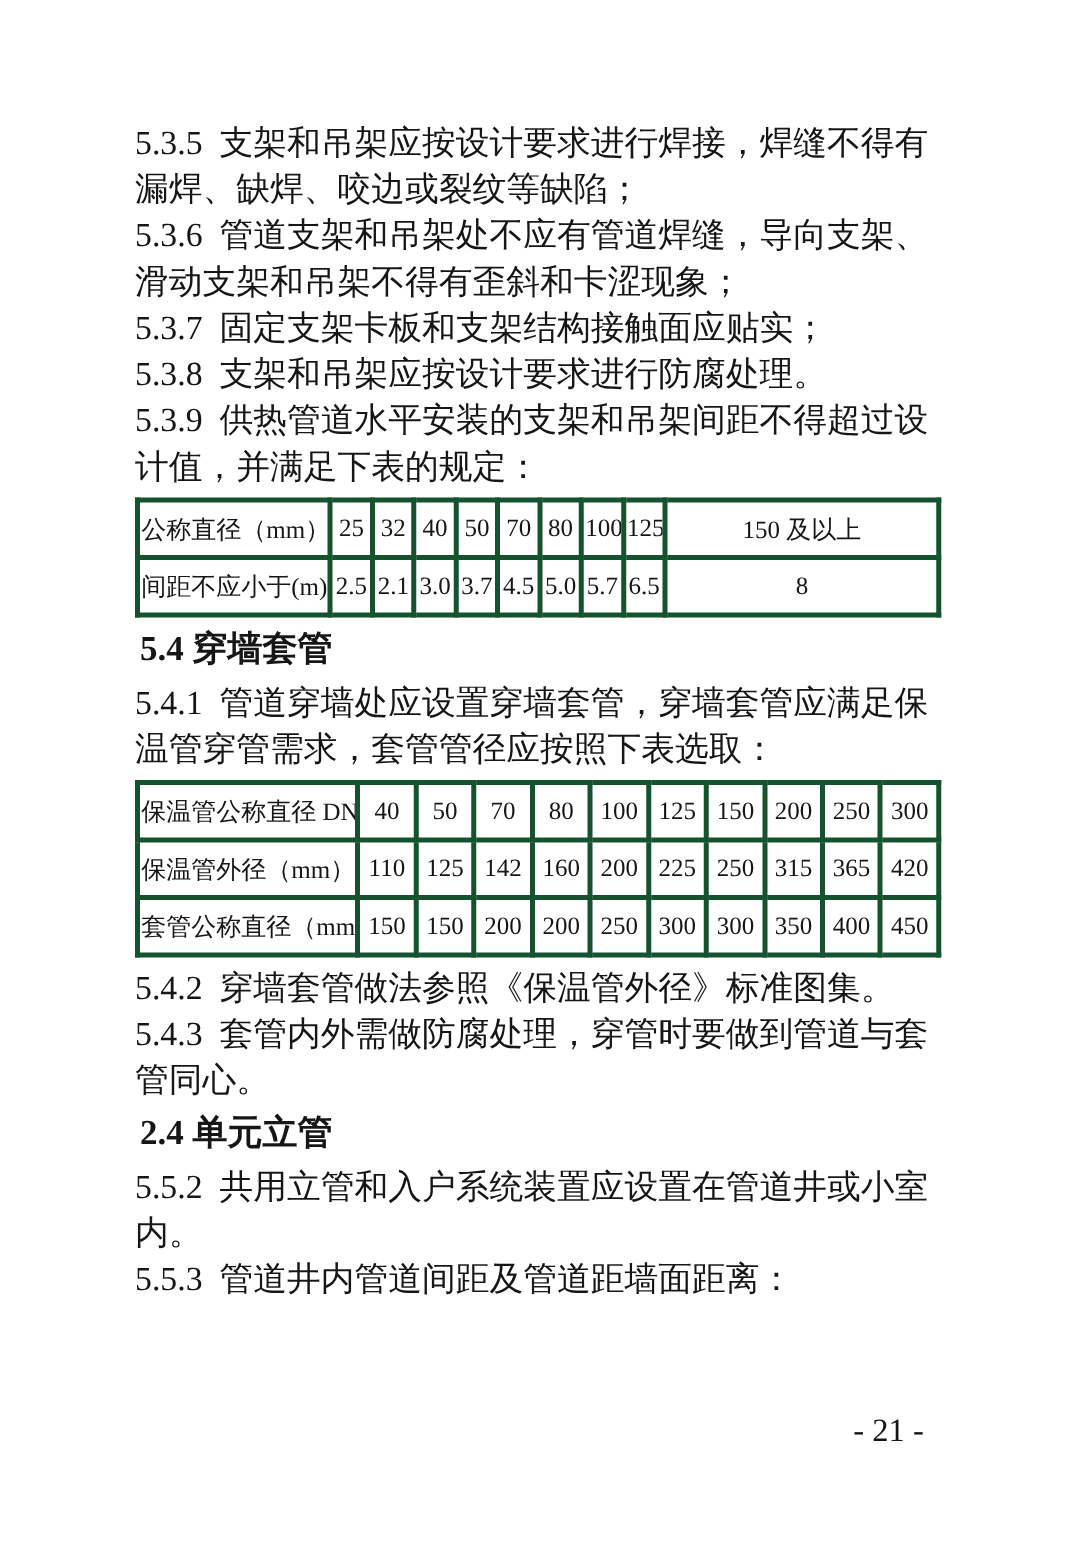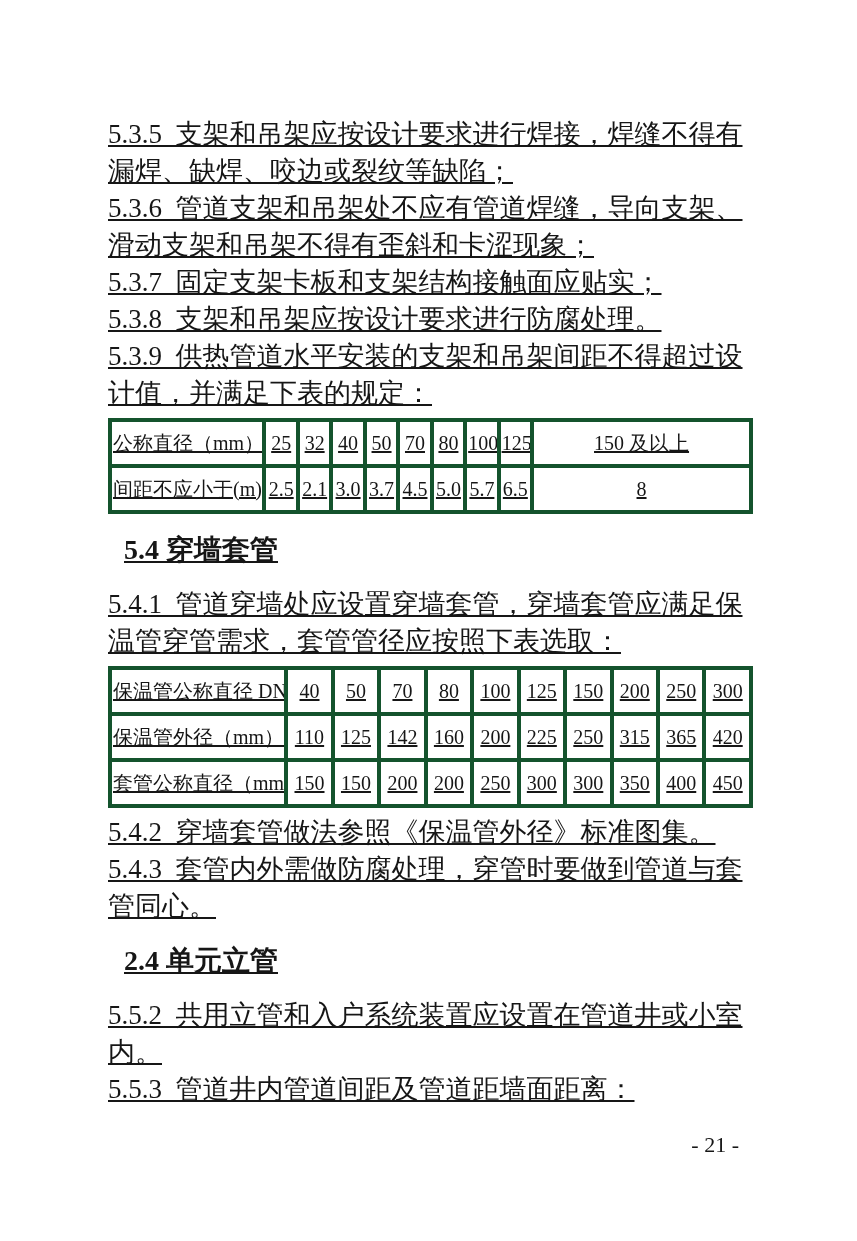--- a/index.html
+++ b/index.html
@@ -6,33 +6,32 @@
   .page {
     position:relative;
     width:857px; height:1241px;
     background:#ffffff;
     color:#161616;
     font-family:"Liberation Serif","DejaVu Serif",serif;
     overflow:hidden;
   }
   .content {
     position:absolute;
-    left:108px; top:116px;
+    left:108px; top:96px;
     width:645px;
-    text-decoration:underline;
   }
   .para {
     margin:0;
     font-size:27px;
     line-height:37px;
     white-space:pre;
     letter-spacing:0;
   }
   .heading {
-    margin:16px;
+    margin:4px;
     font-size:28px;
     font-weight:bold;
     line-height:40px;
     white-space:pre;
   }
   table.tbl {
     width:100%;
     border-collapse:collapse;
     table-layout:fixed;
     margin:6px 0;
@@ -44,21 +43,21 @@
     vertical-align:middle;
     height:42px;
     padding:0 1px;
     overflow:hidden;
     white-space:nowrap;
   }
   .page-number {
     position:absolute;
     top:1130px;
     right:118px;
-    font-size:22px;
+    font-size:26px;
     line-height:30px;
     white-space:pre;
   }
 </style>
 </head>
 <body>
 
 <div class="page">
   <div class="content">
 

